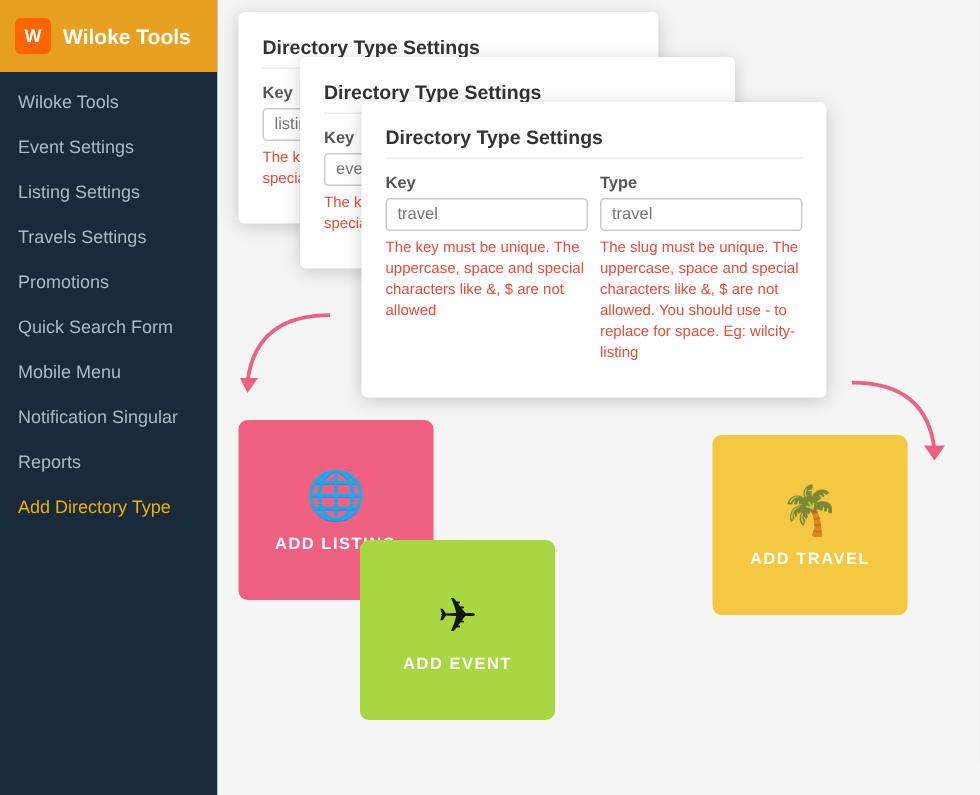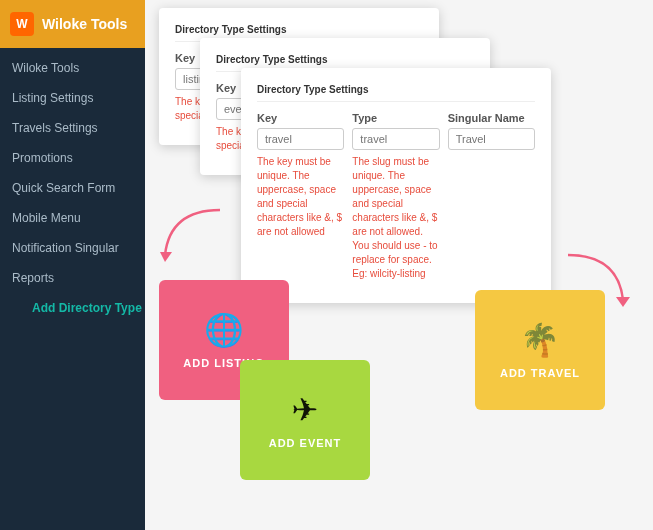--- a/index.html
+++ b/index.html
@@ -47,23 +47,22 @@
       padding-top: 5px;
     }
     .sidebar-item {
       padding: 8px 12px;
       color: #aabbc8;
       font-size: 12px;
       cursor: pointer;
       white-space: nowrap;
     }
     .sidebar-item.active {
-      color: #14b8a6;
-      font-weight: bold;
-      margin-left: 20px;
+      color: #eab308;
+      font-weight: normal;
     }
 
     
     .main {
       position: absolute;
       left: 145px; top: 0;
       width: 508px;
       height: 530px;
       background: #f5f5f5;
       overflow: hidden;
@@ -76,21 +75,21 @@
       border-radius: 4px;
       box-shadow: 0 2px 12px rgba(0,0,0,0.18);
       padding: 16px;
       width: 280px;
     }
     .card-1 { left: 14px; top: 8px; width: 280px; }
     .card-2 { left: 55px; top: 38px; width: 290px; }
     .card-3 { left: 96px; top: 68px; width: 310px; }
 
     .card-title {
-      font-size: 10px;
+      font-size: 13px;
       font-weight: bold;
       color: #333;
       margin-bottom: 10px;
       border-bottom: 1px solid #eee;
       padding-bottom: 6px;
     }
     .card-field-label {
       font-size: 11px;
       font-weight: bold;
       color: #555;
@@ -180,20 +179,21 @@
 </head>
 <body>
 
 <div class="sidebar">
   <div class="sidebar-header">
     <div class="sidebar-logo-icon">W</div>
     <span class="sidebar-header-label">Wiloke Tools</span>
   </div>
   <nav class="sidebar-nav">
     <div class="sidebar-item">Wiloke Tools</div>
+    <div class="sidebar-item">Event Settings</div>
     <div class="sidebar-item">Listing Settings</div>
     <div class="sidebar-item">Travels Settings</div>
     <div class="sidebar-item">Promotions</div>
     <div class="sidebar-item">Quick Search Form</div>
     <div class="sidebar-item">Mobile Menu</div>
     <div class="sidebar-item">Notification Singular</div>
     <div class="sidebar-item">Reports</div>
     <div class="sidebar-item active">Add Directory Type</div>
   </nav>
 </div>
@@ -228,24 +228,20 @@
           <span>The key must be unique. The uppercase, space and special characters like &amp;, $ are not allowed</span>
         </div>
       </div>
       <div class="card-3-col">
         <div class="card-field-label">Type</div>
         <input class="card-input" readonly="" placeholder="travel" style="">
         <div class="card-hint">
           <span>The slug must be unique. The uppercase, space and special characters like &amp;, $ are not allowed. You should use - to replace for space. Eg: wilcity-listing</span>
         </div>
       </div>
-      <div class="card-3-col">
-        <div class="card-field-label">Singular Name</div>
-        <input class="card-input" readonly="" placeholder="Travel" style="">
-      </div>
     </div>
   </div>
 
   <svg class="arrow-pink-left" viewBox="0 0 80 80" fill="none">
     <path d="M70 10 Q20 10 15 55" stroke="#f06080" stroke-width="2.5" fill="none"></path>
     <polygon points="10,52 15,62 22,52" fill="#f06080"></polygon>
   </svg>
 
   <svg class="arrow-pink-right" viewBox="0 0 80 80" fill="none">
     <path d="M10 10 Q60 10 65 55" stroke="#f06080" stroke-width="2.5" fill="none"></path>

